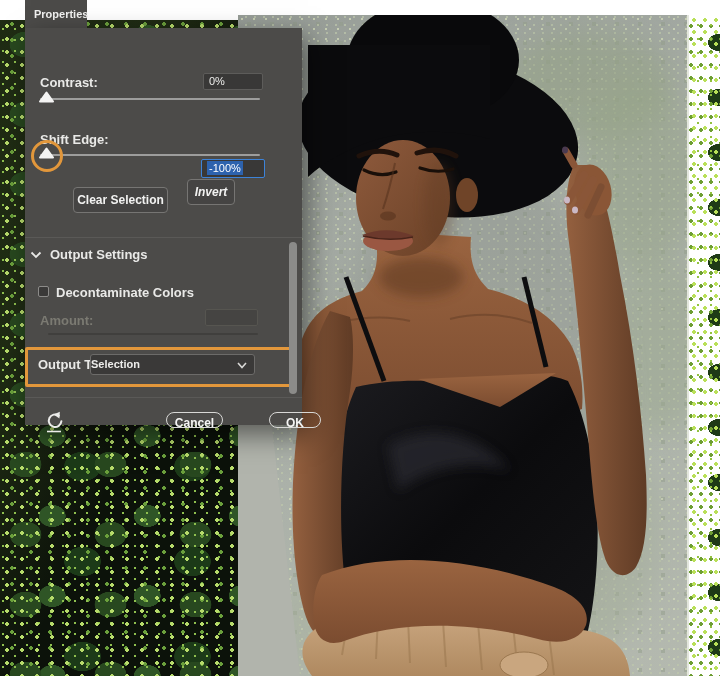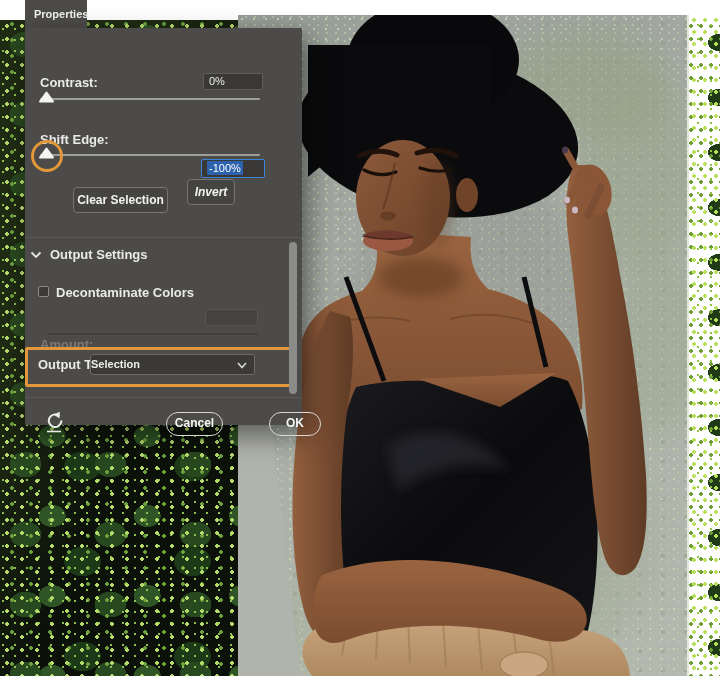--- a/index.html
+++ b/index.html
@@ -44,34 +44,34 @@
   #panel .body{position:absolute;left:0;top:28px;width:277px;height:397px;background:#4c4b49;
       box-shadow:6px 10px 26px rgba(0,0,0,.5);}
   .plabel{position:absolute;font-size:13px;font-weight:700;color:#e9e9e7;white-space:nowrap;}
   .pfield{position:absolute;height:17px;background:#393837;border:1px solid #5d5c5a;border-radius:2px;
       box-sizing:border-box;font-size:11px;color:#ededeb;line-height:15px;padding-left:5px;}
   .slider-track{position:absolute;height:2px;background:#9d9d9c;border-radius:1px;}
   .slider-thumb{position:absolute;width:15px;height:12px;}
   .pbtn{position:absolute;height:26px;background:#454443;border:1px solid #767573;border-radius:4px;
       box-sizing:border-box;color:#f2f2f1;font-size:12px;font-weight:700;text-align:center;line-height:24px;cursor:default;}
   .divider{position:absolute;left:0;width:277px;height:1px;background:rgba(255,255,255,.08);}
-  .pill{position:absolute;height:24px;border:1.5px solid #d8d8d6;border-radius:13px;background:transparent;
+  .pill{position:absolute;height:16px;border:1.5px solid #d8d8d6;border-radius:13px;background:transparent;
       box-sizing:border-box;color:#f5f5f4;font-size:12px;font-weight:700;text-align:center;line-height:21px;}
   .annot-circle{position:absolute;width:26px;height:26px;border:3px solid #e2973b;border-radius:50%;pointer-events:none;}
   .annot-box{position:absolute;left:0;top:319px;width:264px;height:34px;border:3px solid #e2973b;border-radius:2px;pointer-events:none;}
   .scroll-thumb{position:absolute;left:264px;top:214px;width:8px;height:152px;background:#8b8b89;border-radius:4px;}
   .checkbox{position:absolute;left:13px;top:258px;width:11px;height:11px;background:#3a3938;
       border:1px solid #8c8b89;border-radius:2px;box-sizing:border-box;}
   .dropdown{position:absolute;left:65px;top:326px;width:165px;height:21px;background:#3a3938;
       border:1px solid #6c6b69;border-radius:3px;box-sizing:border-box;font-size:11px;font-weight:700;
       color:#ededeb;line-height:19px;}
   .dropdown .dd-chev{position:absolute;right:7px;top:7px;}
   .sel-blue{background:#2d62ad;color:#ffffff;padding:1px 2px;}
   .field-focus{border:1.5px solid #3d83d8 !important;height:19px !important;line-height:16px !important;}
-  .disabled-lbl{color:#7b7a72 !important;margin-top:24px;}
+  .disabled-lbl{color:#7b7a72 !important;}
   .disabled-field{background:#454442 !important;border:1px solid #565550 !important;}
   .disabled-track{background:#403f3d !important;}
 </style>
 </head>
 <body>
 
 <div id="stage">
 
   <div id="foliage-left" class="foliage"></div>
   <div id="foliage-right"></div>

